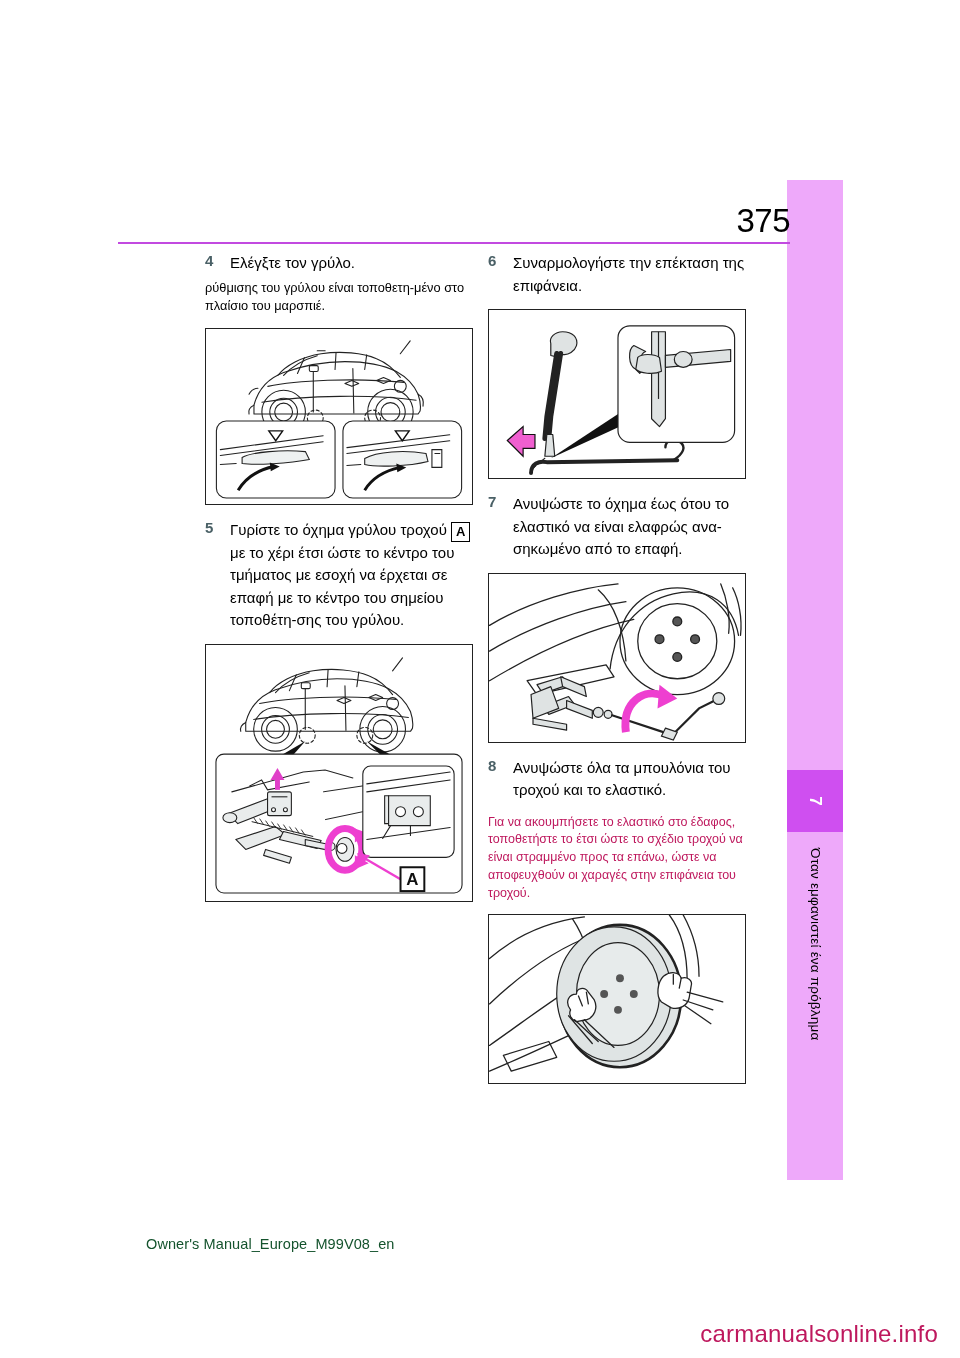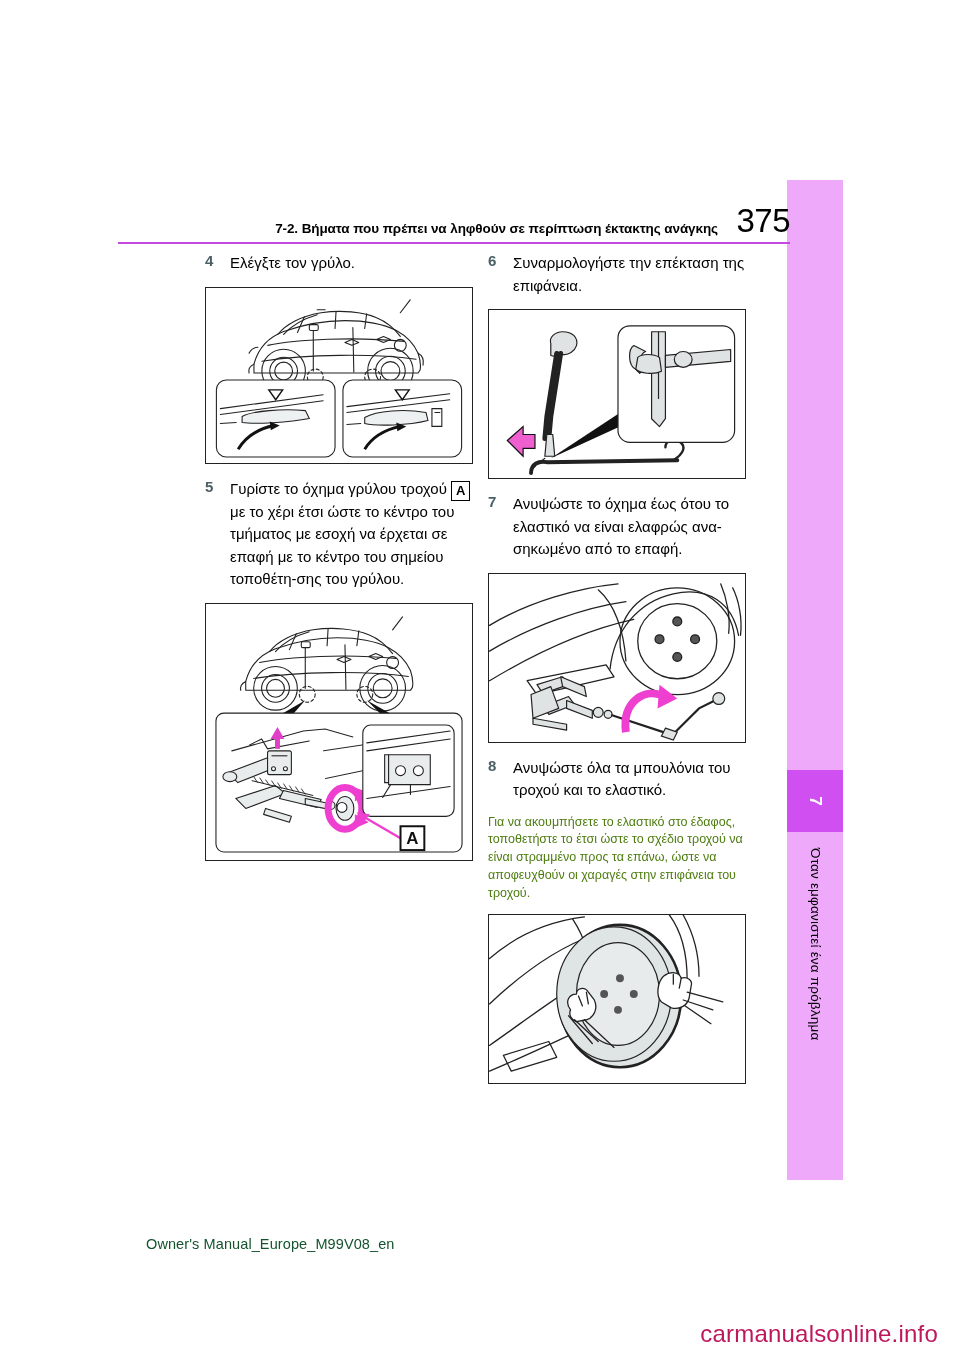--- a/index.html
+++ b/index.html
@@ -122,21 +122,21 @@
   .step-text {
     font-size: 15px;
     line-height: 1.5;
     color: #000;
   }
 
   
   .body-para {
     font-size: 12.5px;
     line-height: 1.42;
-    color: #4d7c0f;
+    color: #be185d;
     margin-top: 12px;
   }
   .note-para {
     font-size: 15px;
     line-height: 1.5;
     color: #000;
     margin-top: 14px;
   }
   .note-para.tight { line-height: 1.55; }
 
@@ -195,32 +195,32 @@
 <div id="chapter-sidebar">
   <div id="chapter-tab">
     <span>7</span>
   </div>
   <div id="chapter-title">
     <span>Όταν εμφανιστεί ένα πρόβλημα</span>
   </div>
 </div>
 
 <div id="page-header">
-  <div id="header-title">7-2. Βήματα που πρέπει να ληφθούν σε περίπτωση έκτακτης ανάγκης</div>
   <div id="header-pagenum">375</div>
 </div>
 <div id="header-rule"></div>
 
 <div class="column" id="col-left">
 
   <div class="step">
     <div class="step-num">4</div>
     <div class="step-text">Ελέγξτε τον γρύλο.</div>
   </div>
 
+  <div class="note-para tight" style="margin-top:4px;font-size:12.8px;line-height:1.45;">ρύθμισης του γρύλου είναι τοποθετη-μένο στο πλαίσιο του μαρσπιέ.</div>
 
   <div class="figure" style="width:268px;height:177px;margin-top:12px;">
     <svg viewBox="0 0 268 177" xmlns="http://www.w3.org/2000/svg">
       <g fill="none" stroke="#222" stroke-width="1.1" stroke-linejoin="round" stroke-linecap="round">
 
         <path d="M48 77 C52 62 62 50 78 44 C95 38 118 33 140 33 C160 33 178 36 192 43
                  C203 49 210 57 214 66 C216 72 217 78 216 83
                  L214 86 L48 86 Z" fill="#fff"></path>
 
         <path d="M72 47 C80 37 96 28 116 25 C136 22 158 24 172 30 C182 34 190 41 196 49"></path>

